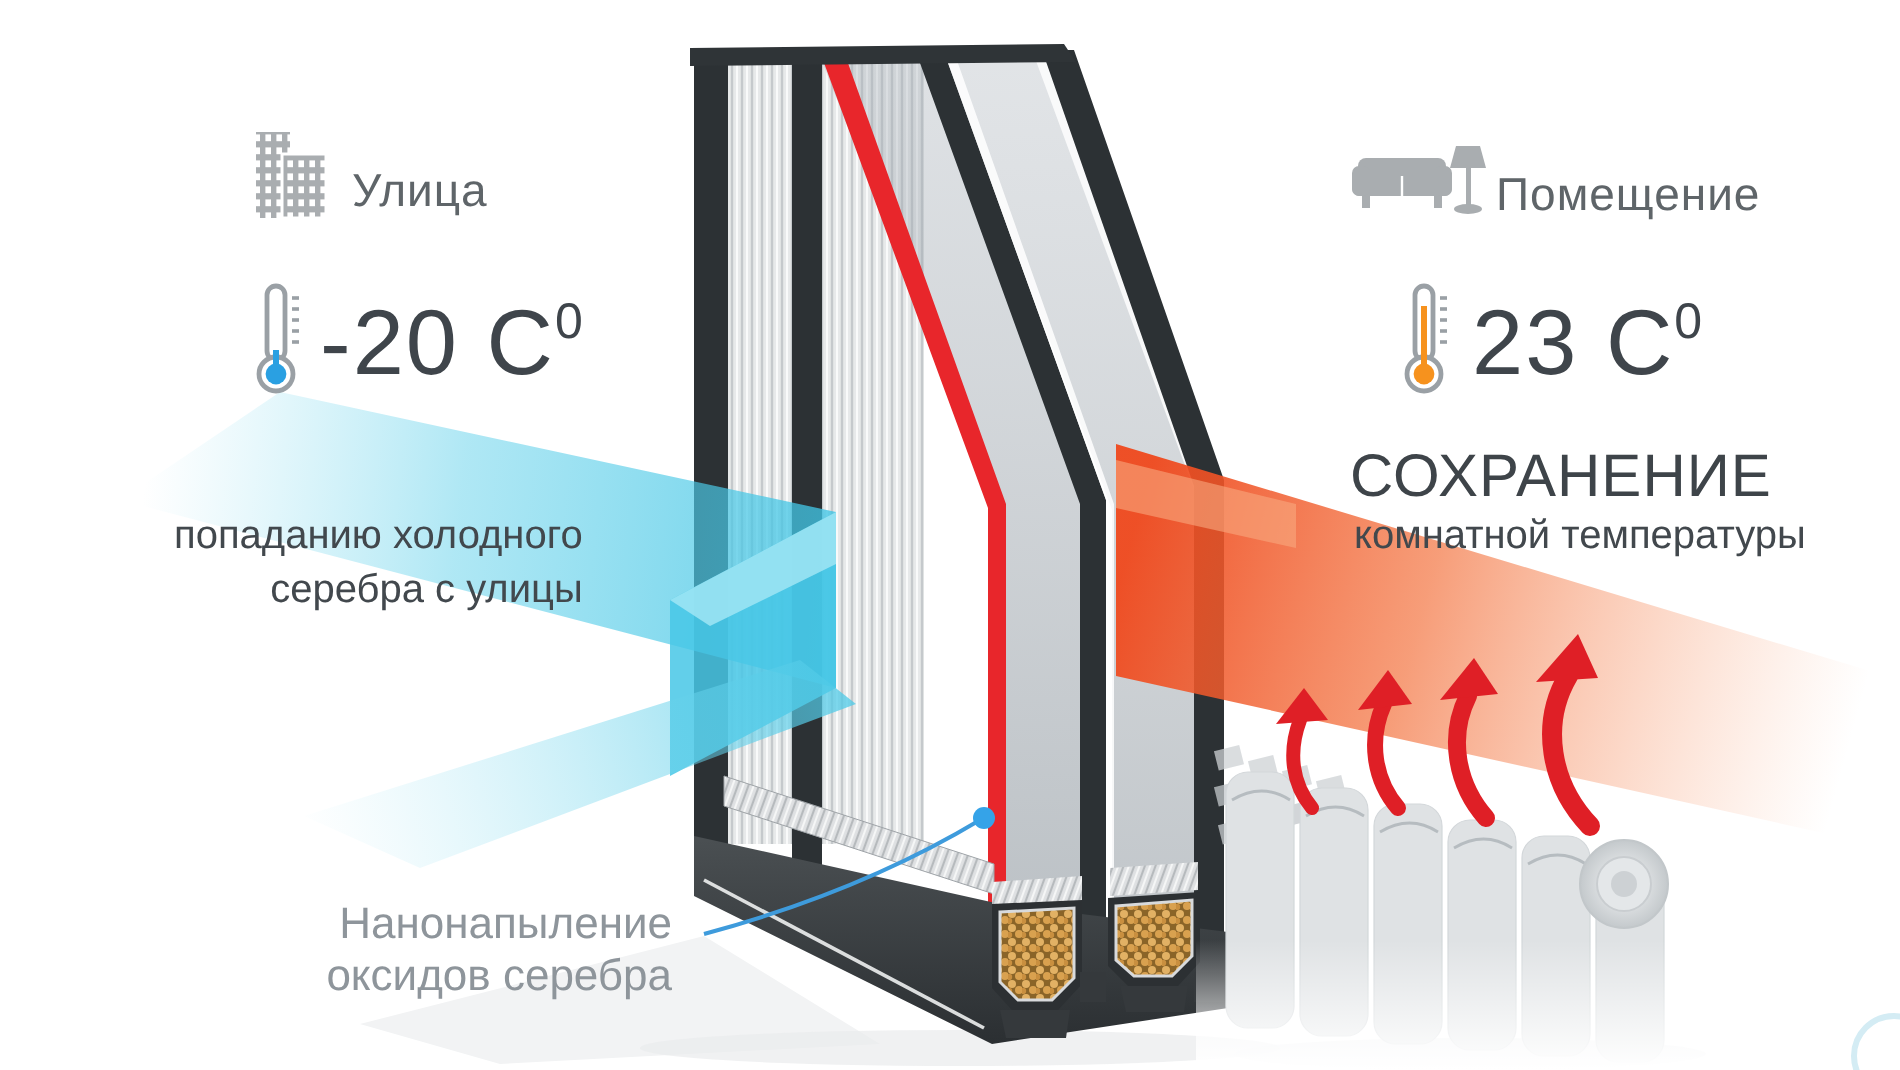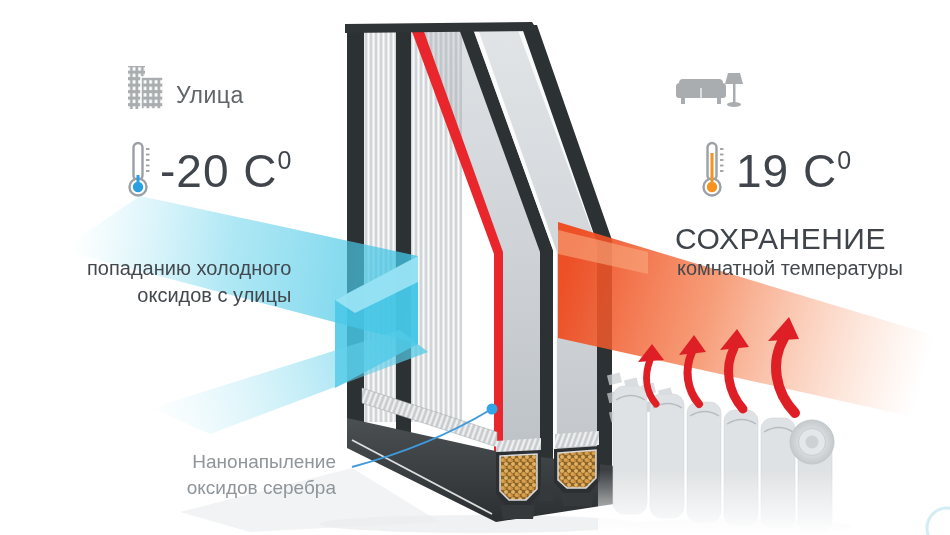--- a/index.html
+++ b/index.html
@@ -4,21 +4,21 @@
 <style>
   html,body{margin:0;padding:0;background:#fff;}
   .stage{position:relative;width:950px;height:535px;overflow:hidden;background:#ffffff;
          font-family:"Liberation Sans",sans-serif;color:#3e4449;}
   .abs{position:absolute;}
   .loc-label{font-size:23px;color:#5f6569;letter-spacing:.5px;}
   .temp{font-size:46px;font-weight:400;color:#3f454b;letter-spacing:1px;white-space:nowrap;}
   .temp sup{font-size:25px;vertical-align:18px;}
   .big-heading{font-size:30px;font-weight:400;color:#3e4449;letter-spacing:.5px;white-space:nowrap;}
   .sub{font-size:20px;line-height:27px;color:#42484d;white-space:nowrap;}
-  .callout{font-size:19px;line-height:26px;color:#8e959b;text-align:right;width:190px;}
+  .callout{font-size:22px;line-height:26px;color:#8e959b;text-align:right;width:190px;}
   svg{display:block;}
   .layer{position:absolute;left:0;top:0;}
 </style>
 </head>
 <body>
 
 <div class="stage">
 
   <svg class="layer" width="950" height="535" viewBox="0 0 950 535">
     <defs>
@@ -224,55 +224,56 @@
         <line x1="20" y1="30" x2="23.5" y2="30"></line>
       </g>
     </svg>
   </div>
   <div class="abs temp" style="left:160px;top:144px;">
     <span>-20 C</span><sup>0</sup>
   </div>
 
   <div class="abs sub" style="left:87px;top:255px;text-align:right;">
     <div>попаданию холодного</div>
-    <div>оксидов с улицы</div>
+    <div>серебра с улицы</div>
   </div>
 
   <div class="abs" style="left:676px;top:71px;">
     <svg width="68" height="38" viewBox="0 0 68 38" fill="#a9adb0">
       <rect x="3" y="8" width="44" height="12" rx="4"></rect>
       <rect x="0" y="16" width="50" height="11" rx="4"></rect>
       <rect x="0" y="12" width="9" height="15" rx="3.5"></rect>
       <rect x="41" y="12" width="9" height="15" rx="3.5"></rect>
       <rect x="5" y="27" width="4" height="6"></rect>
       <rect x="41" y="27" width="4" height="6"></rect>
       <line x1="25" y1="17" x2="25" y2="27" stroke="#ffffff" stroke-width="1.2"></line>
       <polygon points="52,2 64,2 67,13 49,13"></polygon>
       <rect x="57" y="13" width="2.5" height="19"></rect>
       <ellipse cx="58" cy="33.5" rx="7" ry="2.5"></ellipse>
     </svg>
   </div>
+  <div class="abs loc-label" style="left:748px;top:84px;">Помещение</div>
 
   <div class="abs" style="left:700px;top:141px;">
     <svg width="26" height="56" viewBox="0 0 26 56">
       <rect x="7.5" y="2" width="9" height="37" rx="4.5" fill="#ffffff" stroke="#9aa0a5" stroke-width="2.4"></rect>
       <circle cx="12" cy="46" r="8.5" fill="#ffffff" stroke="#9aa0a5" stroke-width="2.4"></circle>
       <rect x="10.5" y="12" width="3" height="30" fill="#f6921e"></rect>
       <circle cx="12" cy="46" r="5.2" fill="#f6921e"></circle>
       <g stroke="#9aa0a5" stroke-width="1.8">
         <line x1="20" y1="8" x2="23.5" y2="8"></line>
           <line x1="20" y1="13.5" x2="23.5" y2="13.5"></line>
         <line x1="20" y1="19" x2="23.5" y2="19"></line>
           <line x1="20" y1="24.5" x2="23.5" y2="24.5"></line>
         <line x1="20" y1="30" x2="23.5" y2="30"></line>
       </g>
     </svg>
   </div>
   <div class="abs temp" style="left:736px;top:144px;">
-    <span>19 C</span><sup>0</sup>
+    <span>23 C</span><sup>0</sup>
   </div>
 
   <div class="abs big-heading" style="left:675px;top:222px;">СОХРАНЕНИЕ</div>
   <div class="abs sub" style="left:677px;top:255px;">
     <div>комнатной температуры</div>
   </div>
 
   <div class="abs callout" style="left:146px;top:449px;">
     <div>Нанонапыление</div>
     <div>оксидов серебра</div>

